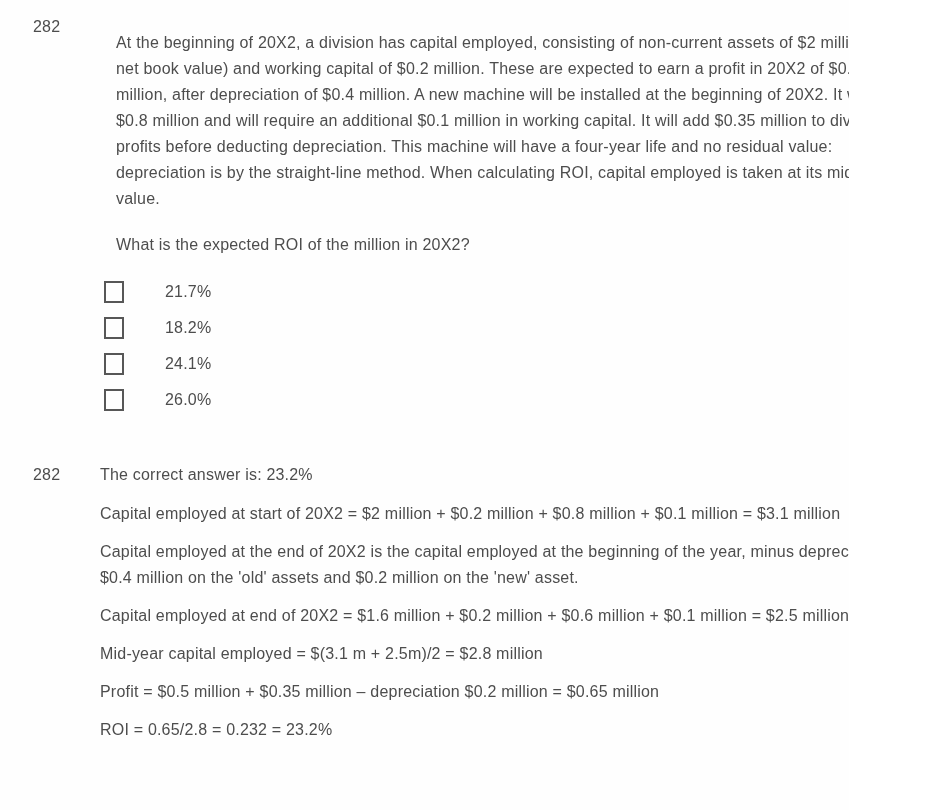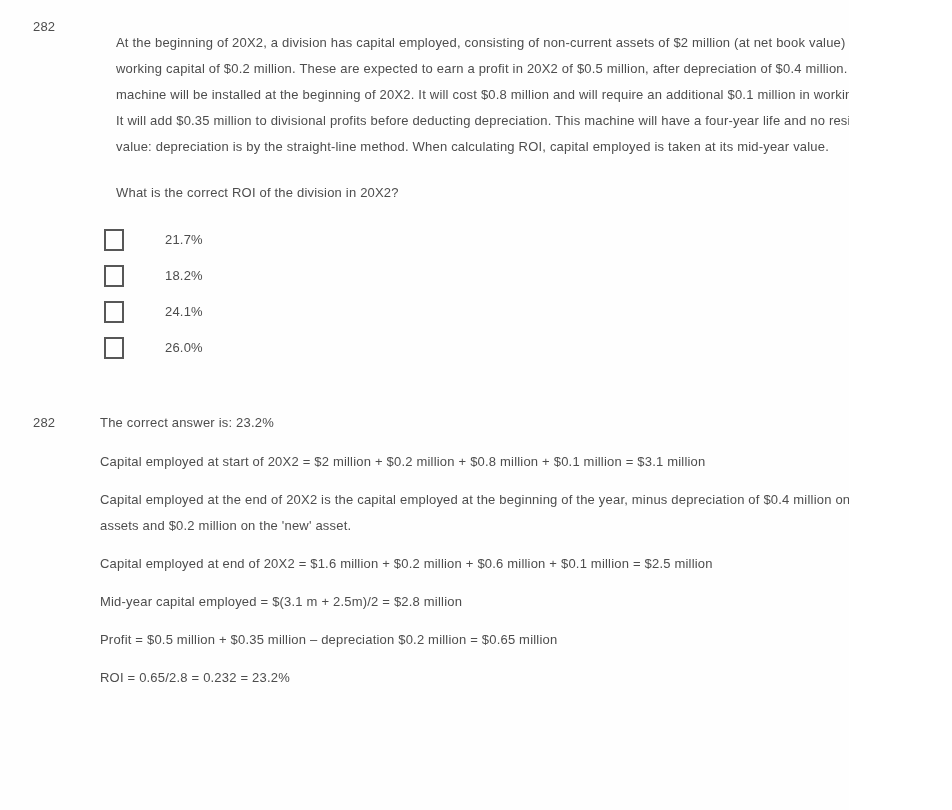--- a/index.html
+++ b/index.html
@@ -8,21 +8,21 @@
     background: #ffffff;
   }
   .page {
     position: relative;
     width: 849px;
     height: 810px;
     box-sizing: border-box;
     background: #fefefe;
     color: #4d4d4d;
     font-family: "Liberation Sans", "DejaVu Sans", sans-serif;
-    font-size: 13px;
+    font-size: 16px;
     line-height: 26px;
     letter-spacing: 0.2px;
     padding: 14px 14px 0 33px;
     overflow: hidden;
   }
   .qa-block {
     display: flex;
     align-items: flex-start;
   }
   .num-col {
@@ -84,21 +84,21 @@
 </style>
 </head>
 <body>
 
 <div class="page">
 
   <section class="qa-block">
     <div class="num-col">282</div>
     <div class="content-col">
       <p class="question-body">At the beginning of 20X2, a division has capital employed, consisting of non-current assets of $2 million (at net book value) and working capital of $0.2 million. These are expected to earn a profit in 20X2 of $0.5 million, after depreciation of $0.4 million. A new machine will be installed at the beginning of 20X2. It will cost $0.8 million and will require an additional $0.1 million in working capital. It will add $0.35 million to divisional profits before deducting depreciation. This machine will have a four-year life and no residual value: depreciation is by the straight-line method. When calculating ROI, capital employed is taken at its mid-year value.</p>
-      <p class="question-prompt">What is the correct ROI of the division in 20X2?</p>
+      <p class="question-prompt">What is the expected ROI of the million in 20X2?</p>
 
       <div class="options">
         <div class="option-row">
           <span class="checkbox"></span>
           <span class="option-label">21.7%</span>
         </div>
         <div class="option-row">
           <span class="checkbox"></span>
           <span class="option-label">18.2%</span>
         </div>

